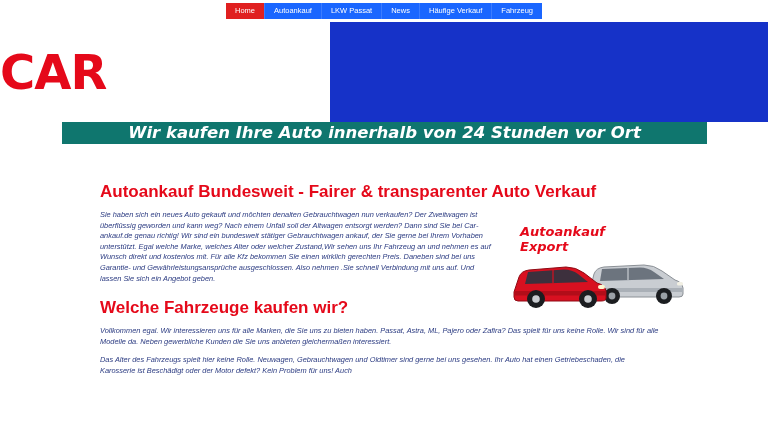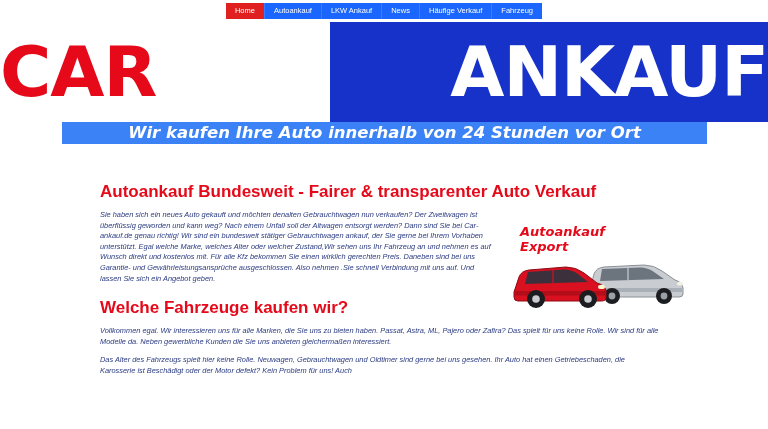--- a/index.html
+++ b/index.html
@@ -64,36 +64,36 @@
     background: #1632c8;
   }
   .banner-title {
     position: absolute;
     left: 0;
     top: 0;
     width: 768px;
     height: 100px;
     display: flex;
     align-items: center;
-    justify-content: space-between;
-    font-family: "DejaVu Sans", sans-serif;
-    font-weight: bold;
-    font-size: 70px;
+    justify-content: flex-start;
+    font-family: "DejaVu Sans", sans-serif;
+    font-weight: bold;
+    font-size: 48px;
     letter-spacing: -1px;
     line-height: 100px;
   }
   .banner-title .car { color: #e5091a; }
   .banner-title .ankauf { color: #ffffff; }
   .banner-sub {
     position: absolute;
     left: 62px;
     top: 100px;
     width: 645px;
     height: 22px;
-    background: #3b82f6;
+    background: #0f766e;
     color: #ffffff;
     font-family: "DejaVu Sans", sans-serif;
     font-weight: bold;
     font-size: 16.5px;
     line-height: 22px;
     text-align: center;
     font-style: italic;
     white-space: nowrap;
   }
 
@@ -174,21 +174,21 @@
 </style>
 </head>
 <body>
 
 <div class="page">
 
   <div class="navbar">
     <div class="nav-list">
       <div class="nav-item active">Home</div>
       <div class="nav-item">Autoankauf</div>
-      <div class="nav-item">LKW Ankauf</div>
+      <div class="nav-item">LKW Passat</div>
       <div class="nav-item">News</div>
       <div class="nav-item">Häufige Verkauf</div>
       <div class="nav-item">Fahrzeug</div>
     </div>
   </div>
 
   <div class="banner">
     <div class="banner-blue"></div>
     <div class="banner-title">
       <span class="car">CAR</span>

